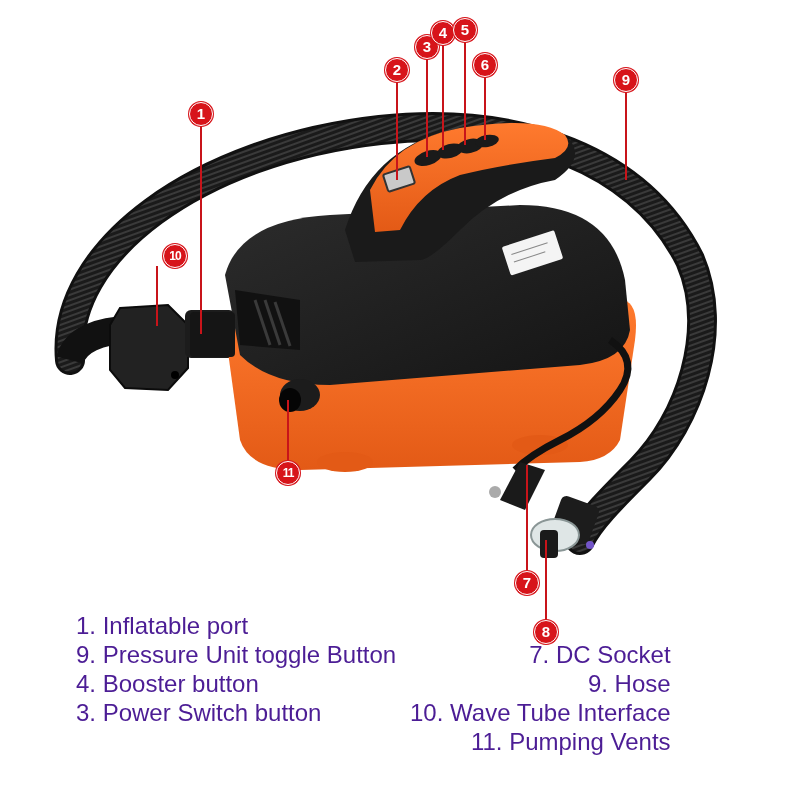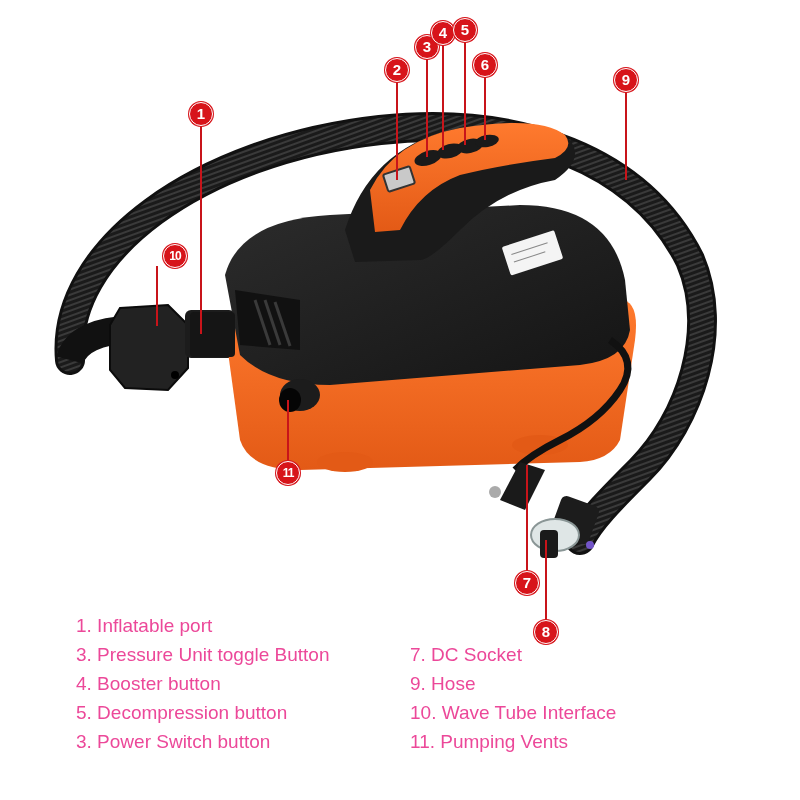--- a/index.html
+++ b/index.html
@@ -1,24 +1,24 @@
 <!DOCTYPE html>
 <html><head>
 <meta charset="utf-8">
 <style>
   html, body { margin:0; padding:0; background:#ffffff; }
   body { width:800px; height:800px; position:relative; overflow:hidden; font-family:"Liberation Sans", sans-serif; }
   #illustration { position:absolute; left:0; top:0; width:800px; height:800px; }
   .marker { position:absolute; width:22px; height:22px; border-radius:50%; background:#d7141a; color:#fff; font-weight:bold; font-size:15px; line-height:22px; text-align:center; border:1.5px solid #fff; box-shadow:0 0 0 1px #d7141a; font-family:"Liberation Sans", sans-serif; transform:translate(-50%,-50%); }
   .marker.small { font-size:12px; letter-spacing:-1px; }
   .leader { position:absolute; width:2px; background:#c8141a; transform:translateX(-50%); }
-  .legend { position:absolute; font-size:19px; color:#ec4899; line-height:29px; }
+  .legend { position:absolute; font-size:24px; color:#4c1d95; line-height:29px; }
   .legend .item { white-space:nowrap; }
   #legend-left { left:76px; top:611px; }
-  #legend-right { left:410px; top:640px; }
+  #legend-right { left:410px; top:640px;text-align:right; }
 </style>
 </head>
 <body>
 
 <svg id="illustration" viewBox="0 0 800 800" xmlns="http://www.w3.org/2000/svg">
   <defs>
     <pattern id="ribs" width="5" height="5" patternUnits="userSpaceOnUse" patternTransform="rotate(70)">
       <rect width="5" height="5" fill="#1a1a1a"></rect>
       <rect width="2" height="5" fill="#3a3a3a"></rect>
     </pattern>
@@ -124,23 +124,22 @@
 <div class="marker" style="left:465px; top:30px;">5</div>
 <div class="marker" style="left:485px; top:65px;">6</div>
 <div class="marker" style="left:527px; top:583px;">7</div>
 <div class="marker" style="left:546px; top:632px;">8</div>
 <div class="marker" style="left:626px; top:80px;">9</div>
 <div class="marker small" style="left:163px; top:256px;margin-left:12px;">10</div>
 <div class="marker small" style="left:288px; top:473px;">11</div>
 
 <div class="legend" id="legend-left">
   <div class="item">1. Inflatable port</div>
-  <div class="item">3. Pressure Unit toggle Button</div>
+  <div class="item">9. Pressure Unit toggle Button</div>
   <div class="item">4. Booster button</div>
-  <div class="item">5. Decompression button</div>
   <div class="item">3. Power Switch button</div>
 </div>
 <div class="legend" id="legend-right">
   <div class="item">7. DC Socket</div>
   <div class="item">9. Hose</div>
   <div class="item">10. Wave Tube Interface</div>
   <div class="item">11. Pumping Vents</div>
 </div>
 
 </body></html>

